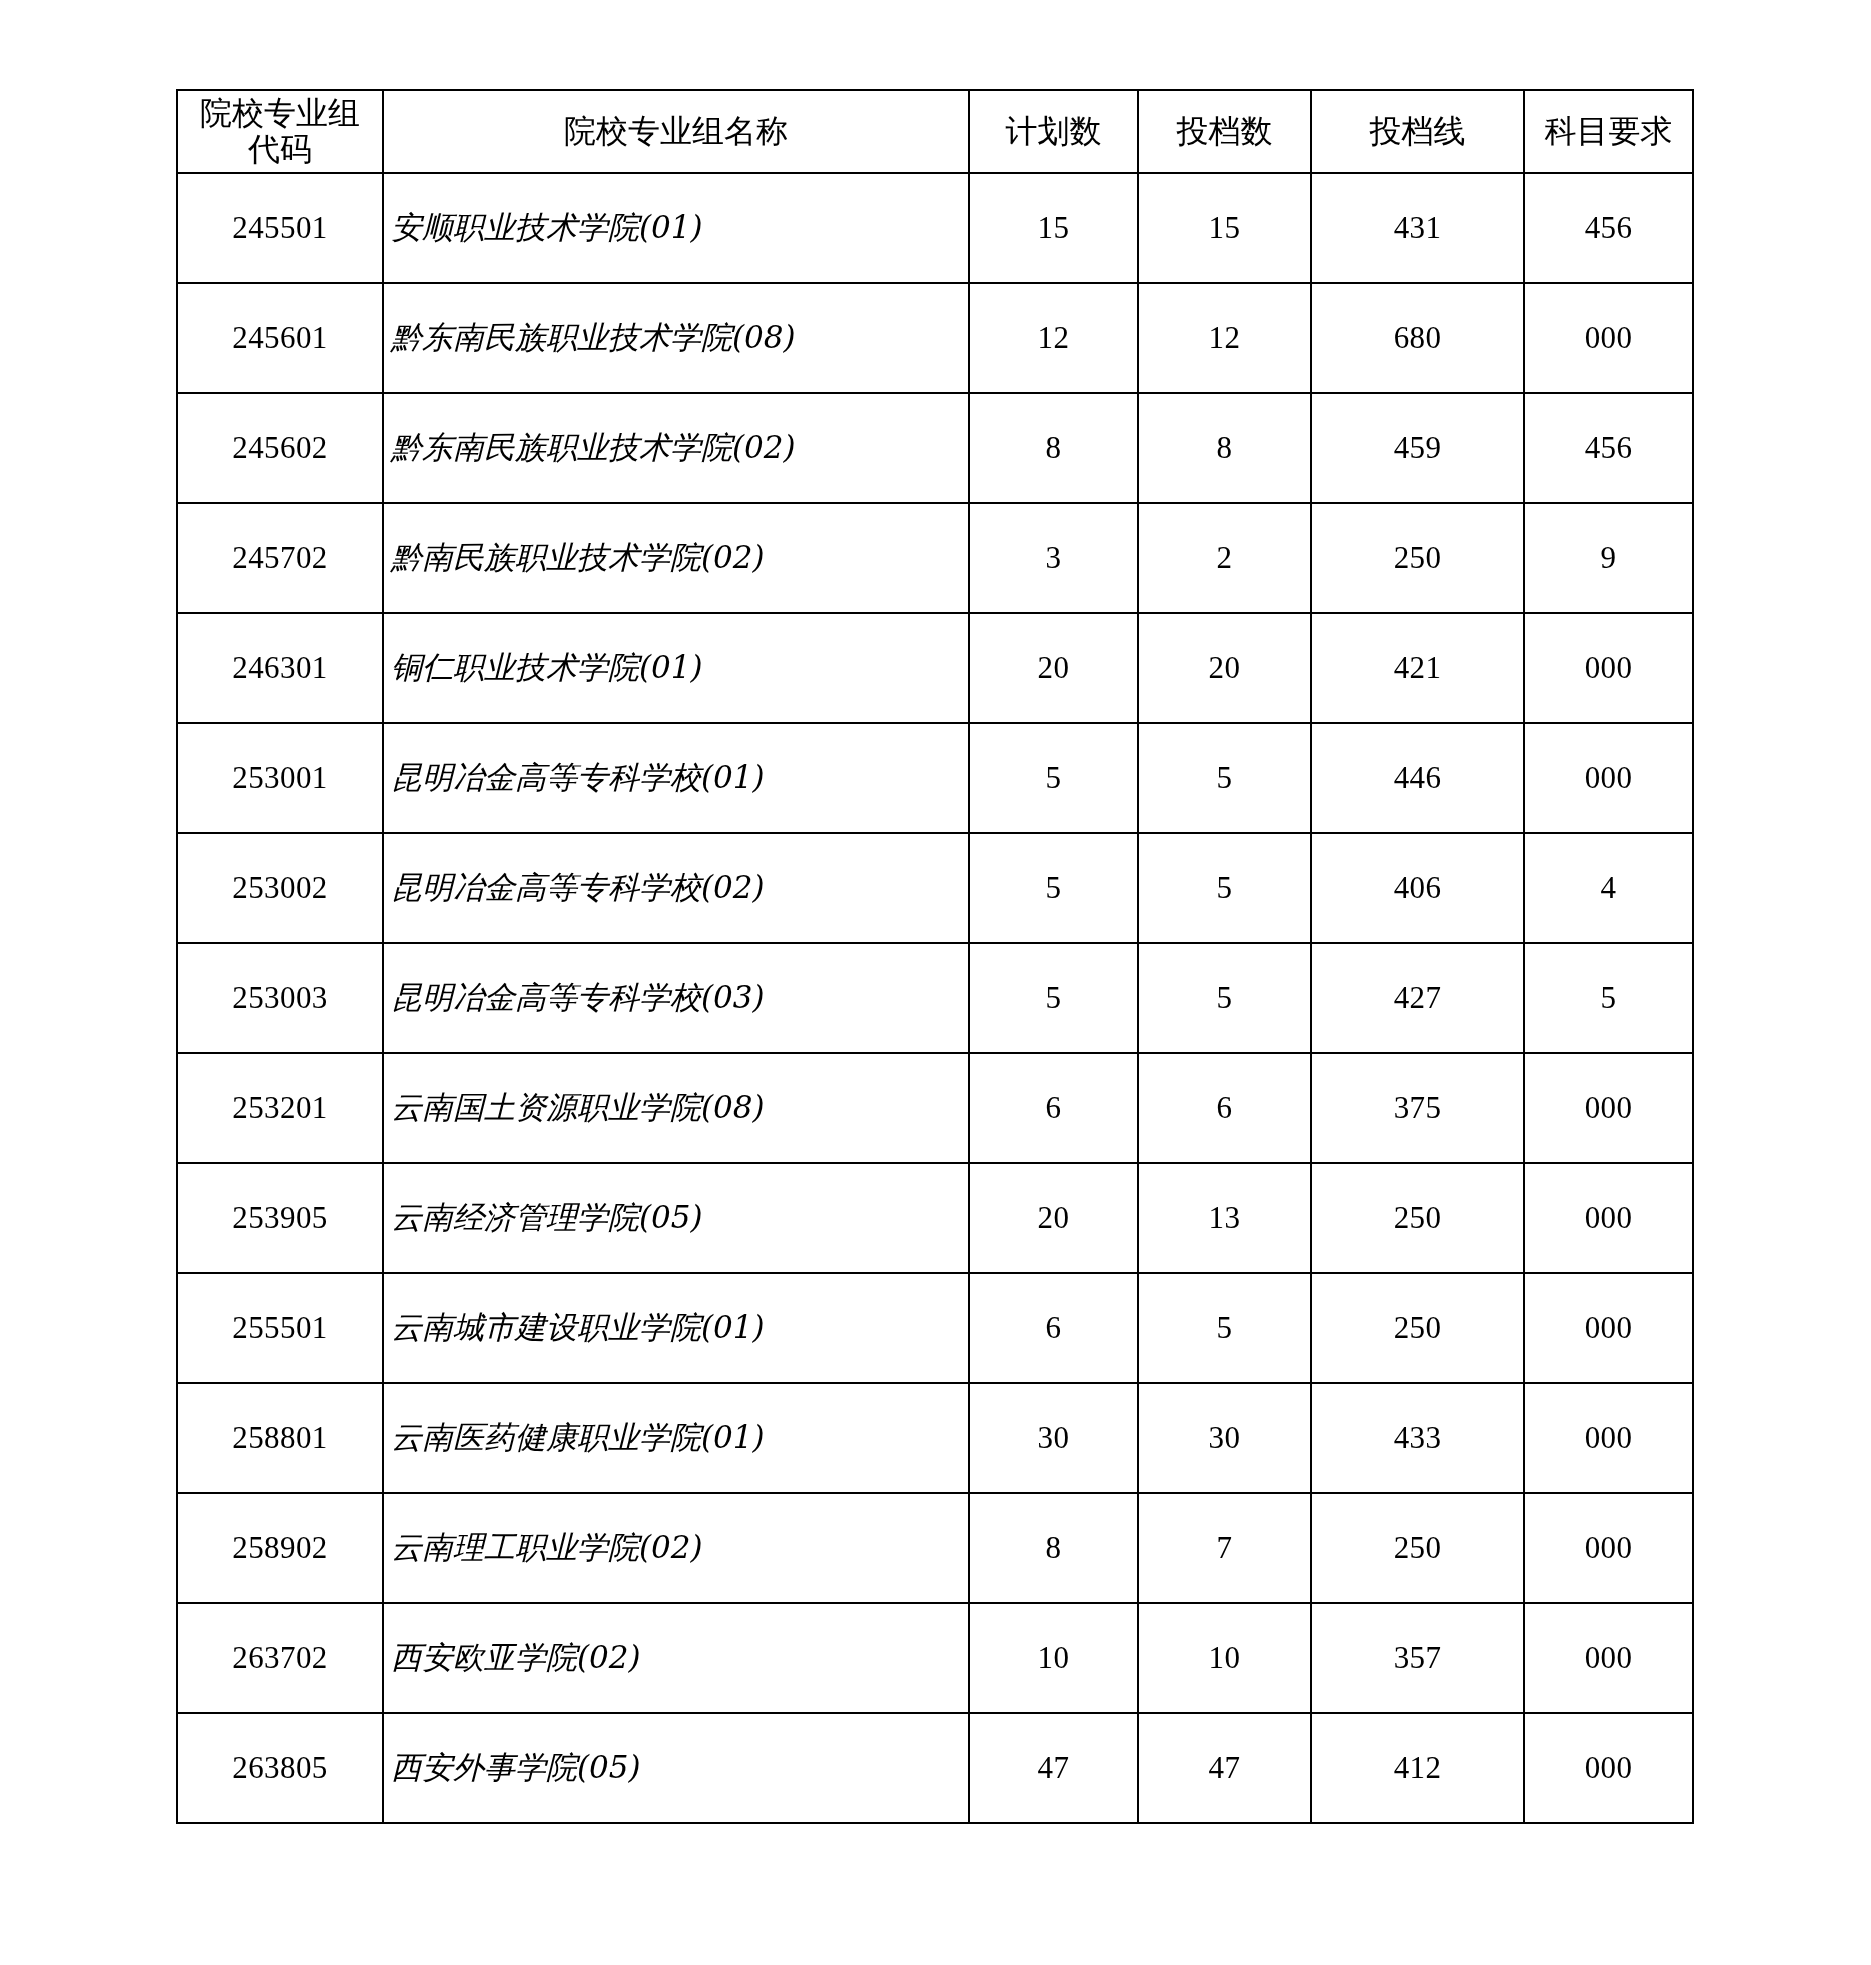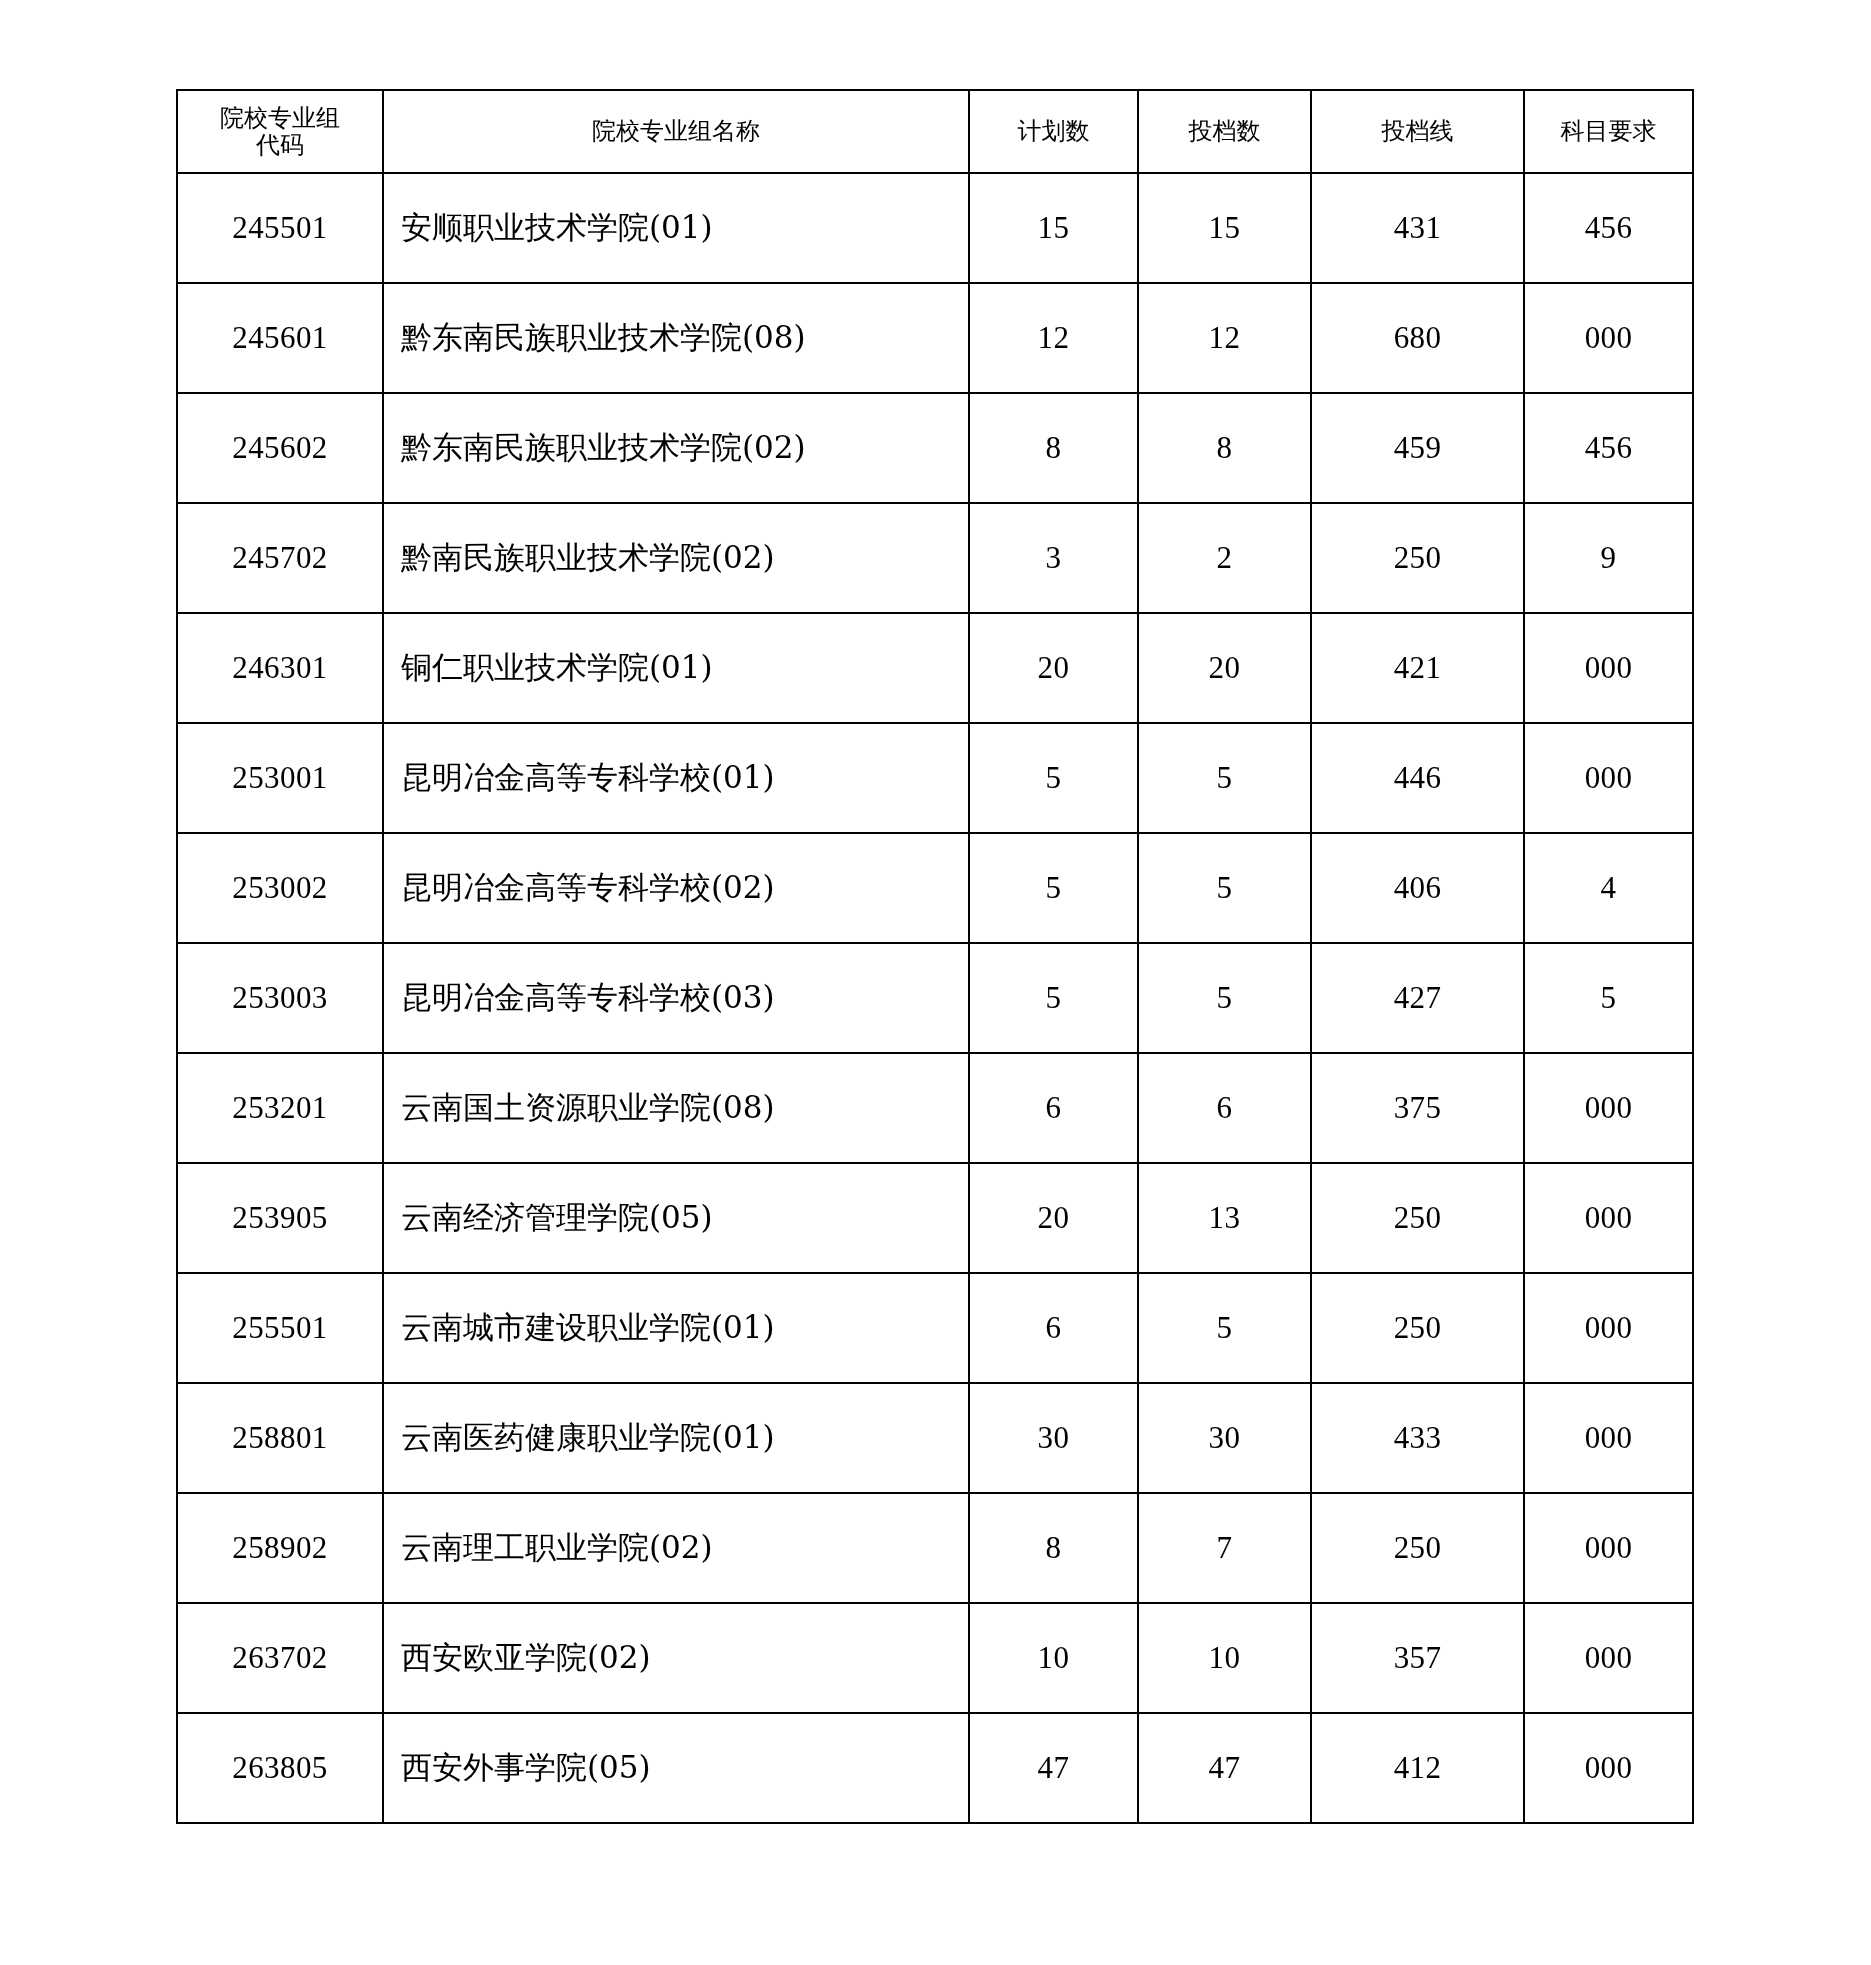--- a/index.html
+++ b/index.html
@@ -38,30 +38,31 @@
       text-align: center;
       vertical-align: middle;
       font-weight: normal;
       font-size: 31px;
       line-height: 1.15;
       overflow: hidden;
       white-space: nowrap;
     }
     table.grid thead th {
       height: 81px;
-      font-size: 24px;
+      font-size: 32px;
       line-height: 1.12;
       white-space: normal;
     }
     table.grid tbody td {
       height: 108px;
     }
     table.grid td.name {
       text-align: left;
-      padding-left: 17px;
+      padding-left: 7px;
+      font-style: italic;
     }
     .num {
       font-family: "Liberation Serif", "DejaVu Serif", serif;
       font-size: 33px;
       letter-spacing: 0.4px;
     }
   </style>
 </head>
 <body>
 

